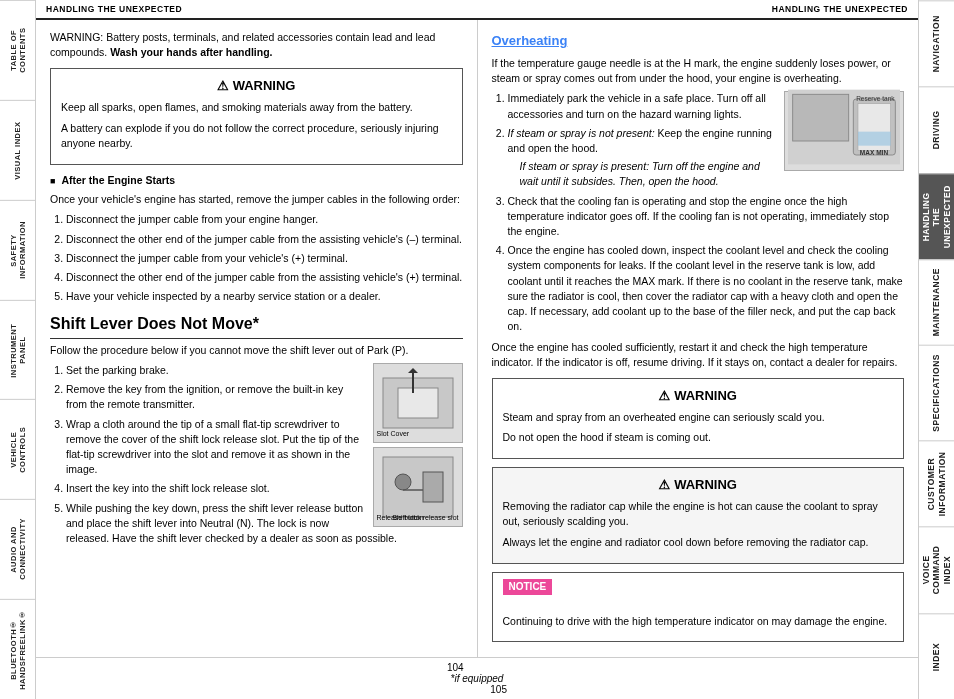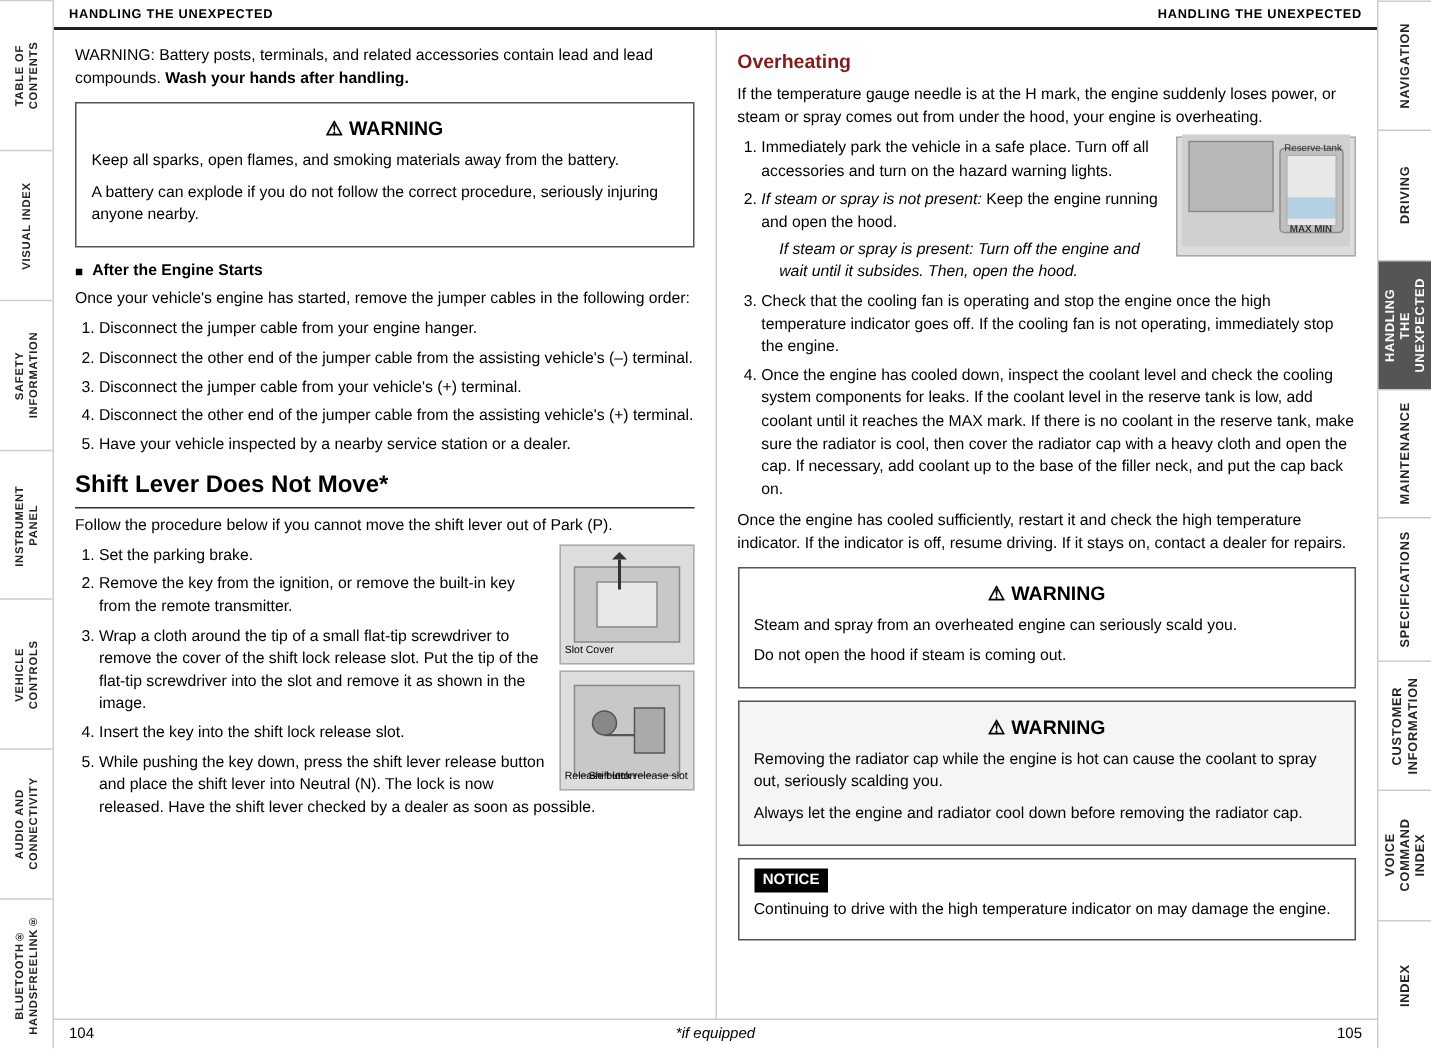--- a/index.html
+++ b/index.html
@@ -91,20 +91,21 @@
       line-height: 1.45;
     }
 
     .bottom-footer {
       display: flex;
       justify-content: space-between;
       border-top: 1px solid #ccc;
       padding: 4px 10px;
       font-size: 10px;
       align-items: center;
+      flex-direction: column;
     }
 
     .footer-center {
       text-align: center;
       font-size: 10px;
       font-style: italic;
       flex: 1;
     }
 
     .footer-page {
@@ -129,40 +130,41 @@
       gap: 4px;
     }
     .notice-box {
       border: 1px solid #555;
       padding: 6px 10px;
       margin: 8px 0;
     }
     .notice-title {
       font-weight: bold;
       font-size: 10px;
-      background: #000000;
+      background: #ec4899;
       color: #fff;
       display: inline-block;
       padding: 1px 6px;
-      margin-bottom: 4px;
+      margin-bottom: 19px;
     }
 
     .section-heading {
       font-weight: bold;
       font-size: 16px;
       margin: 8px 0 4px 0;
       border-bottom: 1px solid #333;
       padding-bottom: 2px;
     }
 
     .section-heading-blue {
       font-weight: bold;
       font-size: 13px;
-      color: #7f1d1d;
+      color: #3b82f6;
       margin: 2px 0 5px 0;
+      text-decoration: underline;
     }
 
     .bold-text { font-weight: bold; }
     .italic-text { font-style: italic; }
 
     p { margin-bottom: 5px; }
 
     ol { margin-left: 16px; margin-bottom: 5px; }
     ol li { margin-bottom: 4px; }
 

